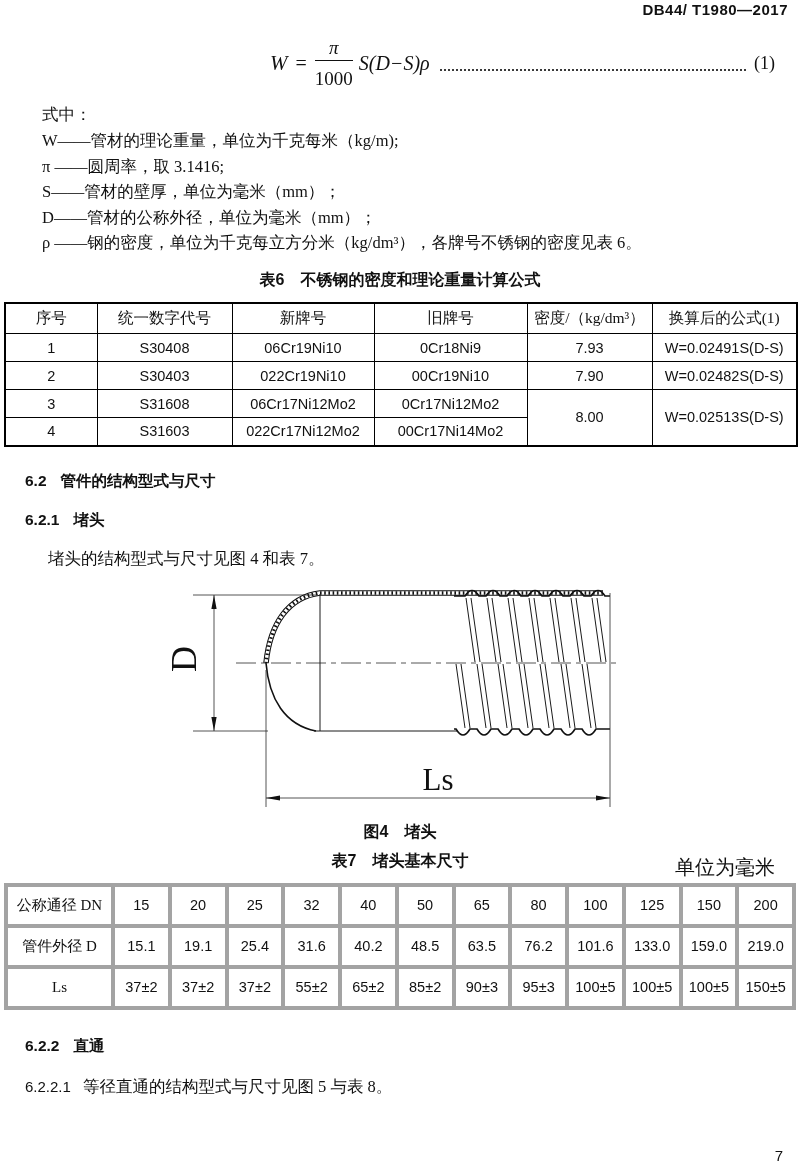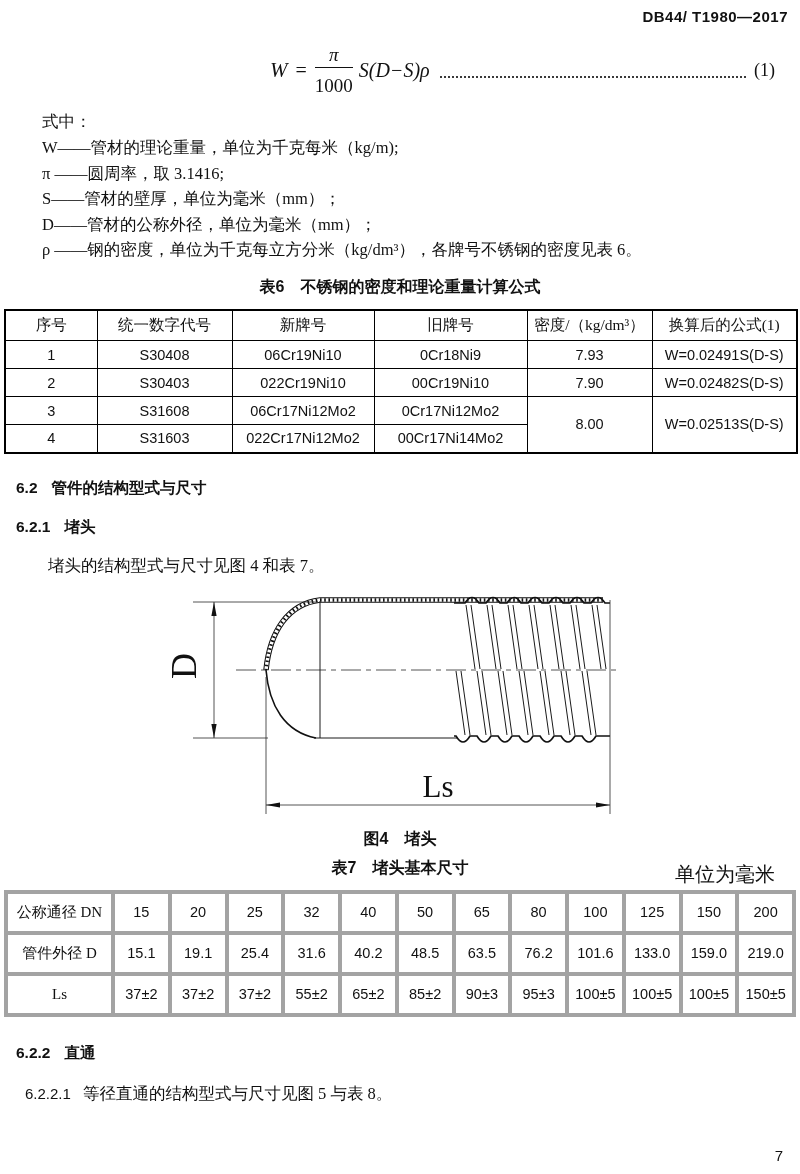--- a/index.html
+++ b/index.html
@@ -7,21 +7,21 @@
   body {
     position: relative;
     background: #ffffff;
     color: #111;
     font-family: "Liberation Serif", "DejaVu Serif", serif;
     overflow: hidden;
   }
   
   .doc-header {
     text-align: right;
-    padding: 8px 12px 0 0;
+    padding: 1px 12px 0 0;
     font-family: "Liberation Sans", "DejaVu Sans", sans-serif;
     font-weight: bold;
     font-size: 15px;
     letter-spacing: 0.5px;
   }
   
   .formula-row {
     display: flex;
     align-items: center;
     margin: 14px 25px 0 270px;
@@ -68,21 +68,21 @@
   }
   .t6 td {
     height: 28px;
     font-size: 14.5px;
     font-family: "Liberation Sans", "DejaVu Sans", sans-serif;
   }
   .t6 .c0 { width: 92px; } .t6 .c1 { width: 135px; } .t6 .c2 { width: 142px; }
   .t6 .c3 { width: 153px; } .t6 .c4 { width: 125px; } .t6 .c5 { width: 145px; }
   
   .sec-heading {
-    margin-left: 16px;
+    margin-left: 25px;
     font-family: "Liberation Sans", "DejaVu Sans", sans-serif;
     font-weight: bold;
     font-size: 15.5px;
   }
   .s62 { margin-top: 24px; }
   .s621 { margin-top: 18px; }
   .s622 { margin-top: 26px; }
   .sec-heading .sp { display: inline-block; width: 14px; }
   .body-par { margin: 17px 0 0 48px; font-size: 16.5px; }
   .clause-par { margin: 19px 0 0 25px; font-size: 16.5px; }

